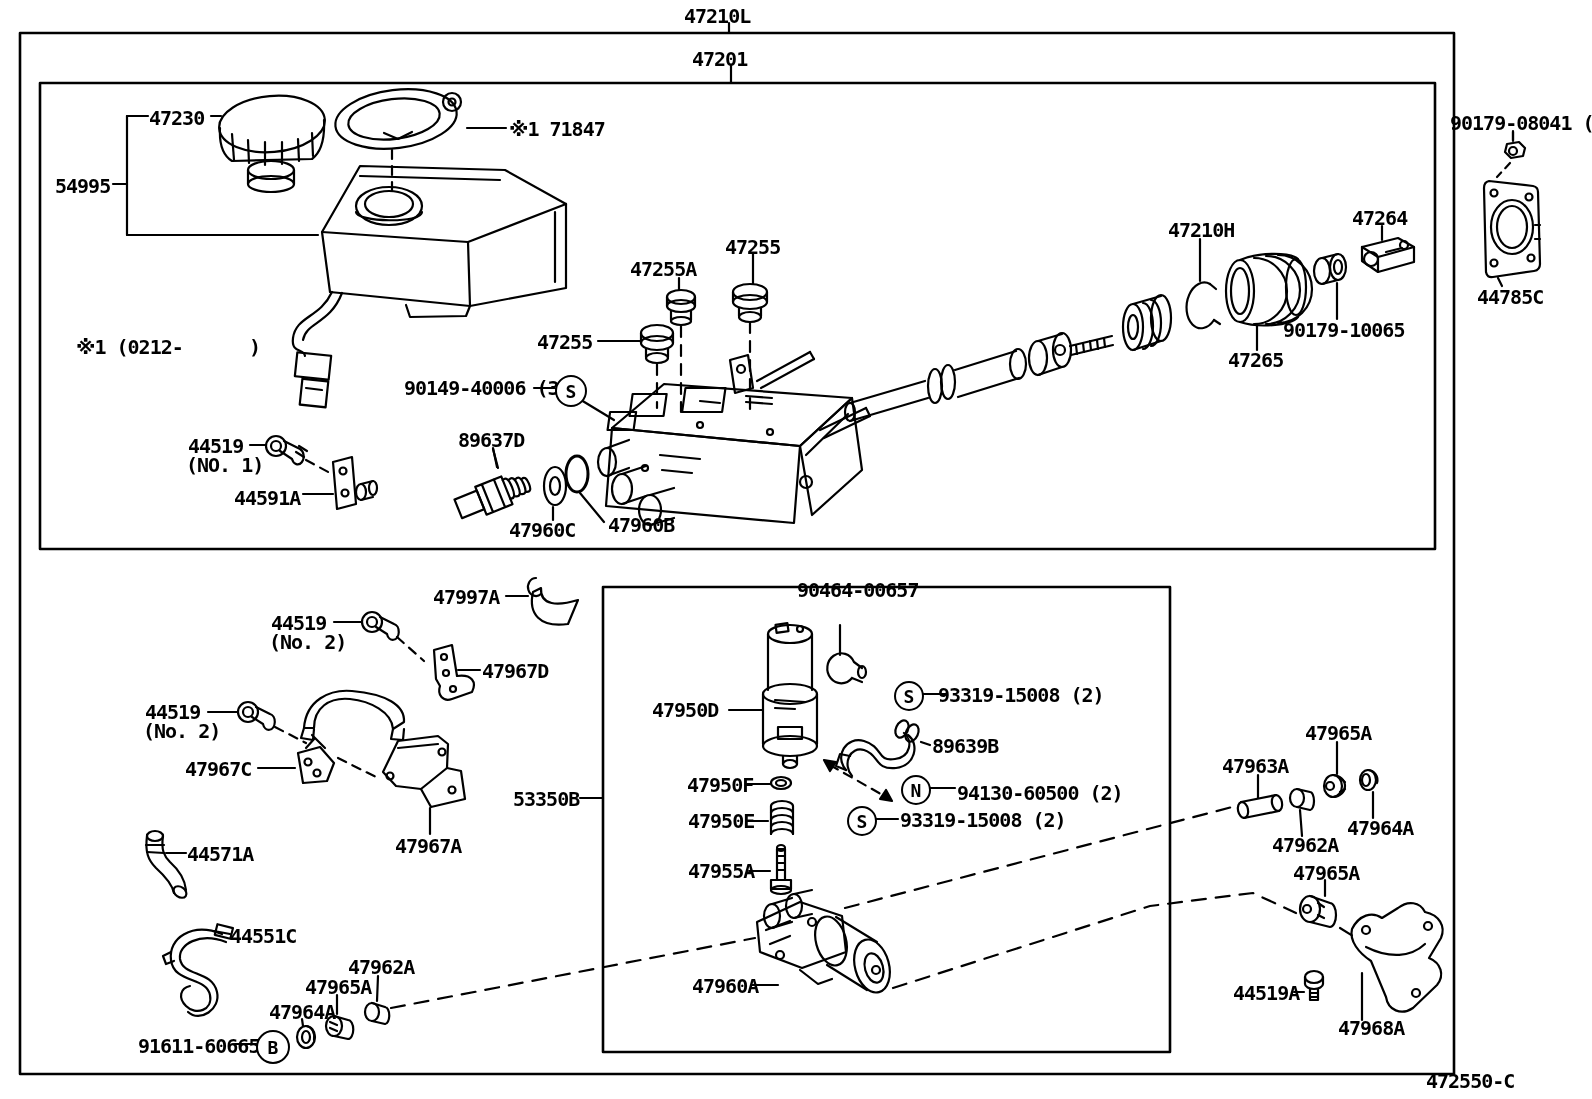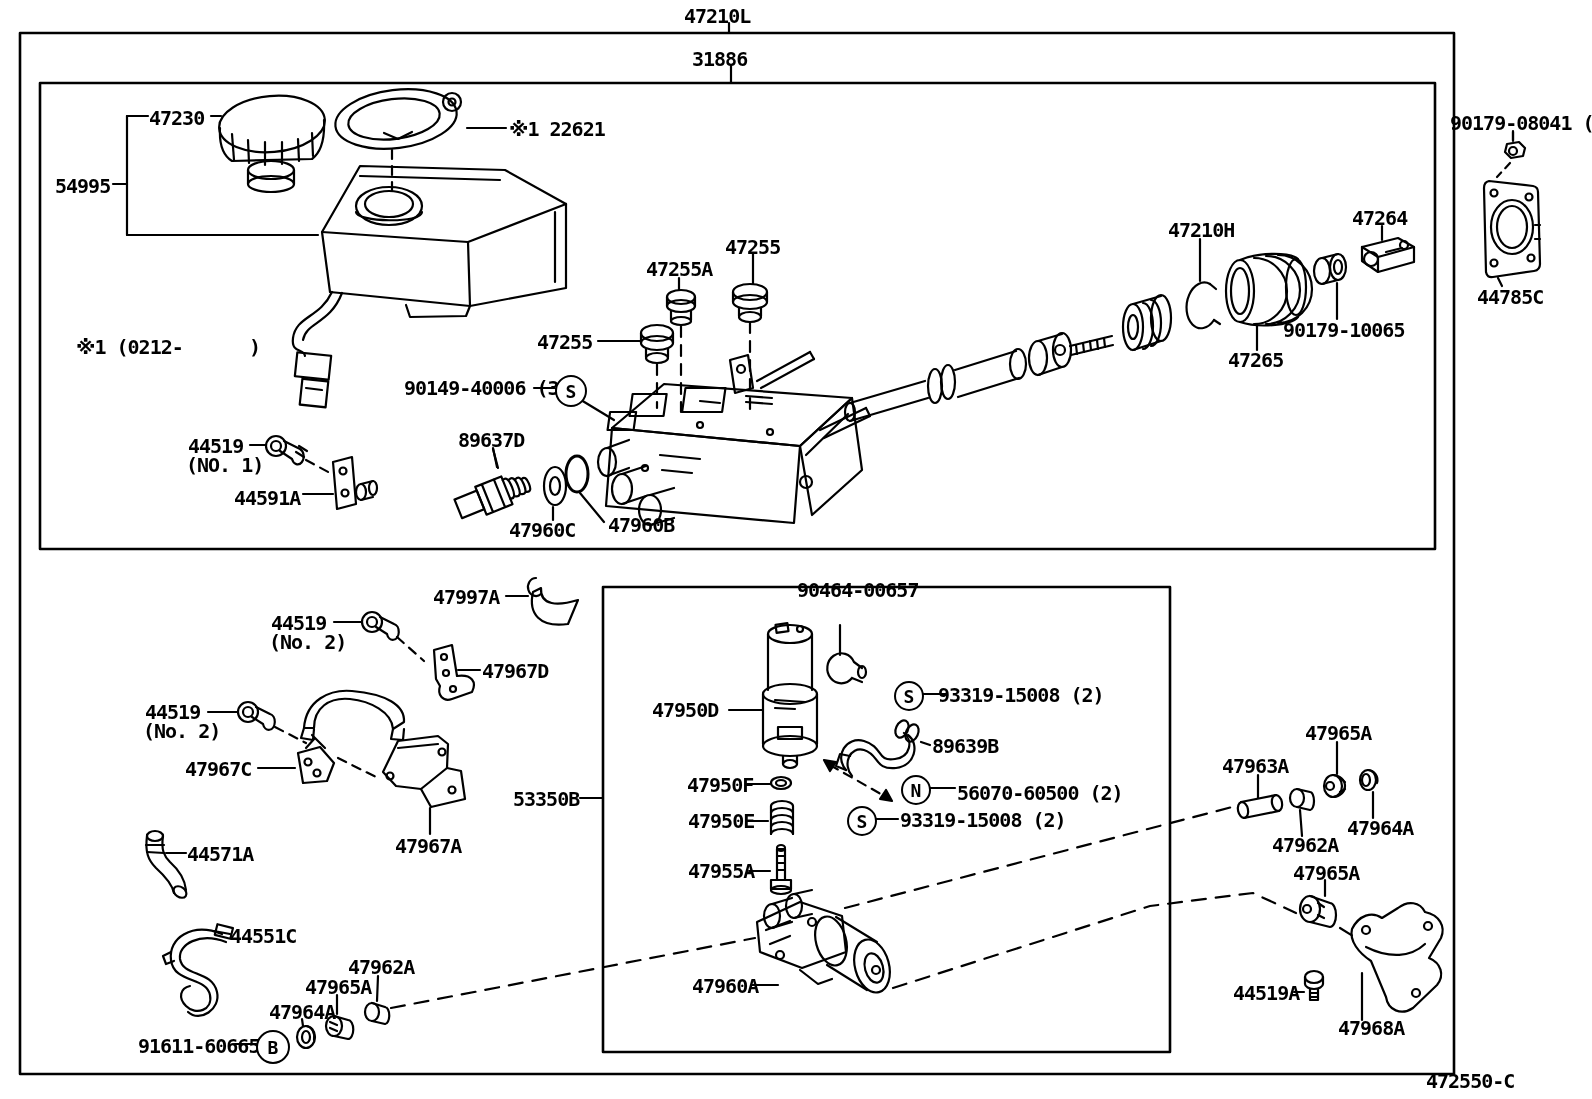--- a/index.html
+++ b/index.html
@@ -441,27 +441,27 @@
     <path d="M1310,989 l0,11 l8,0 l0,-11 M1310,993 l8,0 M1310,997 l8,0"></path>
   </g>
 
   <g>
     <line x1="493" y1="448" x2="497" y2="467"></line>
     <line x1="1513" y1="131" x2="1513" y2="140"></line>
   </g>
 </svg>
 
 <div class="lbl" style="left:684px;top:6px">47210L</div>
-<div class="lbl" style="left:692px;top:49px">31886</div>
+<div class="lbl" style="left:692px;top:49px">47201</div>
 <div class="lbl" style="left:149px;top:108px">47230</div>
-<div class="lbl" style="left:509px;top:119px">※1 22621</div>
+<div class="lbl" style="left:509px;top:119px">※1 71847</div>
 <div class="lbl" style="left:55px;top:176px">54995</div>
 <div class="lbl" style="left:76px;top:337px">※1 (0212-      )</div>
 <div class="lbl" style="left:725px;top:237px">47255</div>
-<div class="lbl" style="left:646px;top:259px">47255A</div>
+<div class="lbl" style="left:630px;top:259px">47255A</div>
 <div class="lbl" style="left:537px;top:332px">47255</div>
 <div class="lbl" style="left:404px;top:378px">90149-40006 (3)</div>
 <div class="lbl" style="left:188px;top:436px">44519</div>
 <div class="lbl" style="left:186px;top:455px">(NO. 1)</div>
 <div class="lbl" style="left:234px;top:488px">44591A</div>
 <div class="lbl" style="left:458px;top:430px">89637D</div>
 <div class="lbl" style="left:509px;top:520px">47960C</div>
 <div class="lbl" style="left:608px;top:515px">47960B</div>
 <div class="lbl" style="left:1168px;top:220px">47210H</div>
 <div class="lbl" style="left:1228px;top:350px">47265</div>
@@ -482,21 +482,21 @@
 <div class="lbl" style="left:230px;top:926px">44551C</div>
 <div class="lbl" style="left:348px;top:957px">47962A</div>
 <div class="lbl" style="left:305px;top:977px">47965A</div>
 <div class="lbl" style="left:269px;top:1002px">47964A</div>
 <div class="lbl" style="left:138px;top:1036px">91611-60665</div>
 <div class="lbl" style="left:652px;top:700px">47950D</div>
 <div class="lbl" style="left:797px;top:580px">90464-00657</div>
 <div class="lbl" style="left:938px;top:685px">93319-15008 (2)</div>
 <div class="lbl" style="left:932px;top:736px">89639B</div>
 <div class="lbl" style="left:687px;top:775px">47950F</div>
-<div class="lbl" style="left:957px;top:783px">56070-60500 (2)</div>
+<div class="lbl" style="left:957px;top:783px">94130-60500 (2)</div>
 <div class="lbl" style="left:900px;top:810px">93319-15008 (2)</div>
 <div class="lbl" style="left:688px;top:811px">47950E</div>
 <div class="lbl" style="left:688px;top:861px">47955A</div>
 <div class="lbl" style="left:692px;top:976px">47960A</div>
 <div class="lbl" style="left:1305px;top:723px">47965A</div>
 <div class="lbl" style="left:1222px;top:756px">47963A</div>
 <div class="lbl" style="left:1347px;top:818px">47964A</div>
 <div class="lbl" style="left:1272px;top:835px">47962A</div>
 <div class="lbl" style="left:1293px;top:863px">47965A</div>
 <div class="lbl" style="left:1233px;top:983px">44519A</div>

